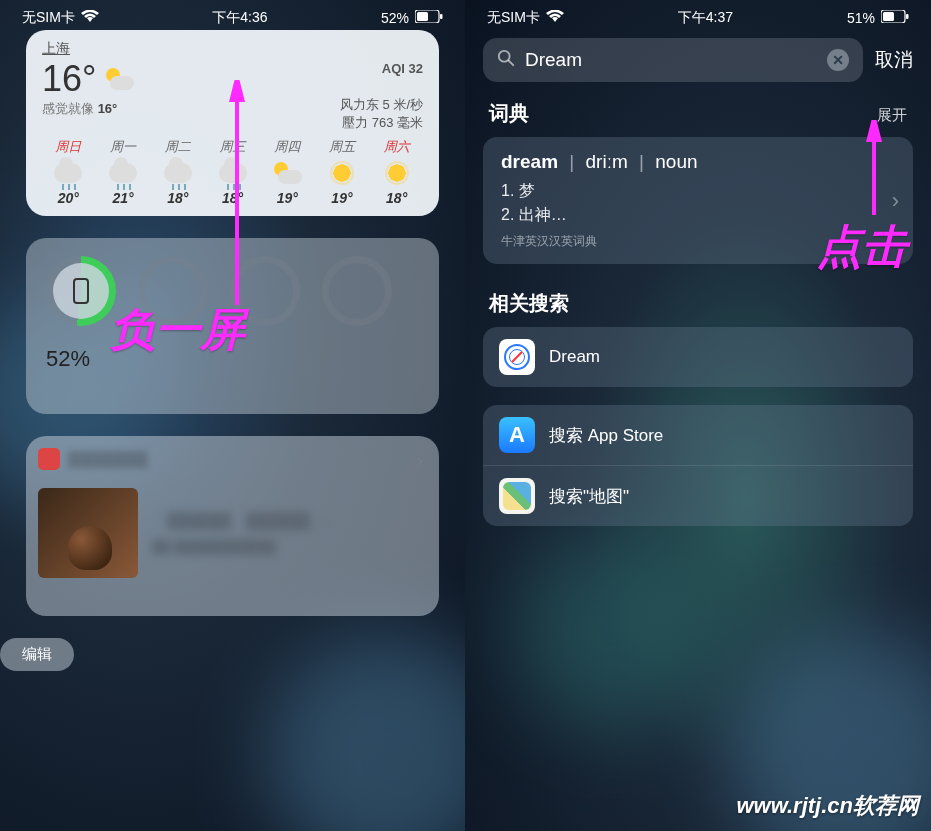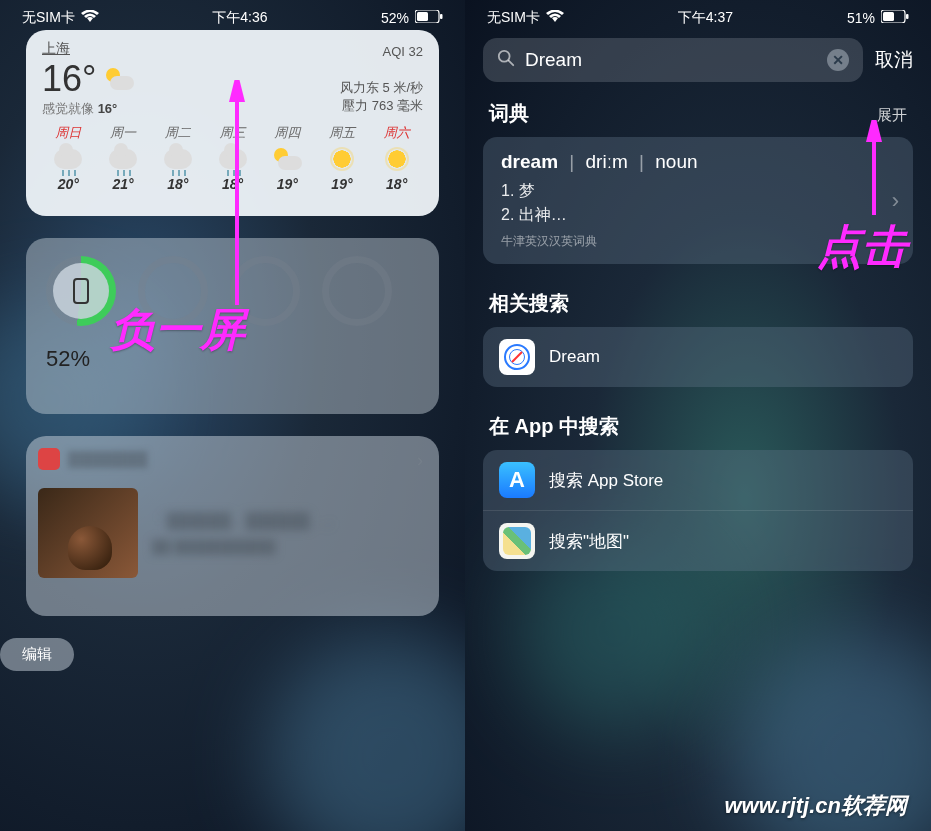--- a/index.html
+++ b/index.html
@@ -73,21 +73,21 @@
   }
   .weather-card { height: 186px; padding: 10px 16px; color:#444; }
   .weather-top { display:flex; justify-content:space-between; }
   .weather-left {}
   .city { font-size:14px; color:#555;text-decoration:underline;}
   .temp-big { font-size:36px; font-weight:400; color:#333; display:flex; align-items:center; gap:8px;}
   .temp-big::after { content:""; }
   .feels { font-size:13px; color:#777; }
   .feels-val { font-weight:600; color:#444; }
   .weather-right { text-align:right; font-size:13px; color:#555; padding-top:4px;}
-  .aqi { font-weight:400; margin-bottom:20px; }
+  .aqi { font-weight:700; margin-bottom:20px;margin-top:17px; }
   .forecast-row { display:flex; justify-content:space-between; margin-top:6px; gap:2px;}
   .fc-day { flex:1; text-align:center; font-size:12px;font-style:italic; }
   .fc-day .dow { color:#666; font-size:13px; margin-bottom:4px; }
   .fc-day .dow.weekend { color:#d33; }
   .fc-day .fc-icon { height:26px; display:flex; align-items:center; justify-content:center; font-size:20px;}
   .fc-day .fc-temp { font-size:14px; font-weight:600; color:#333; margin-top:4px;}
   .cloud { width:28px; height:20px; background:#ddd; border-radius:12px; position:relative; margin:0 auto;}
   .cloud::before{content:"";position:absolute;width:14px;height:14px;background:#ddd;border-radius:50%;top:-6px;left:5px;}
   .cloud.rain::after{content:"";position:absolute;width:2px;height:6px;background:#7ab;left:8px;bottom:-7px;box-shadow:6px 0 #7ab,12px 0 #7ab;}
   .sun { width:20px; height:20px; background:radial-gradient(circle,#ffcc33 60%,transparent 62%); border-radius:50%; margin:0 auto; box-shadow:0 0 0 2px rgba(255,204,51,0.3);}
@@ -172,21 +172,21 @@
   .compass { width:26px;height:26px;border:2px solid #2a7aff;border-radius:50%;position:relative;}
   .compass::before{content:"";position:absolute;inset:3px;border:1px solid #2a7aff;border-radius:50%;}
   .compass::after{content:"";position:absolute;top:50%;left:50%;width:2px;height:14px;background:#f33;transform:translate(-50%,-50%) rotate(45deg);}
   .astore { color:#fff; font-weight:bold; font-size:22px;}
   .mapglyph { width:28px;height:28px; background:
     linear-gradient(45deg,#f5e090 40%,#6ac078 40% 60%,#5ab0e0 60%);
     border-radius:6px;
   }
 
   .watermark {
-    position:absolute; bottom:10px; right:24px;
+    position:absolute; bottom:10px; right:12px;
     color:#fff; font-size:22px; font-weight:bold; font-style:italic;
     z-index:30; text-shadow:0 1px 3px rgba(0,0,0,0.5);
   }
 </style>
 </head>
 <body>
 
 <div class="screens">
 
   <div class="screen left">
@@ -399,23 +399,20 @@
     </div>
     <div class="list-card" id="related-list">
         <div class="list-item">
           <div class="app-icon safari">
             <div class="compass"></div>
           </div>
           <span>Dream</span>
         </div>
       </div>
 
-    <div class="section-header">
-      <span class="title">在 App 中搜索</span>
-    </div>
     <div class="list-card" id="inapp-list">
         <div class="list-item">
           <div class="app-icon appstore">
             <span class="astore">A</span>
           </div>
           <span>搜索 App Store</span>
         </div>
         <div class="list-item">
           <div class="app-icon maps">
             <div class="mapglyph"></div>

